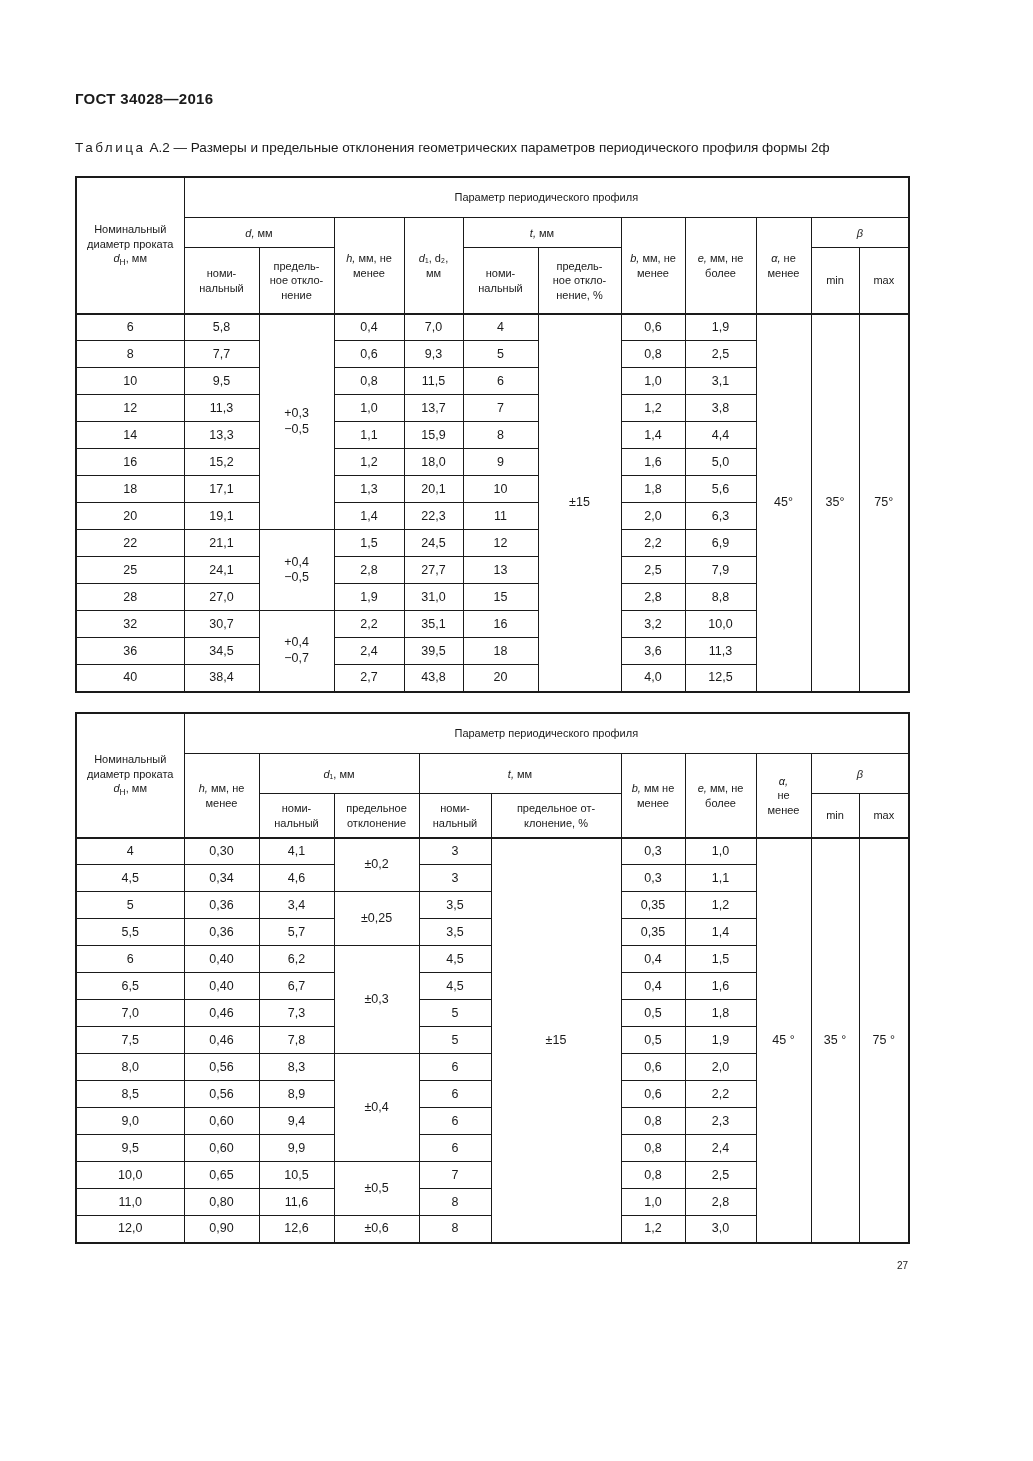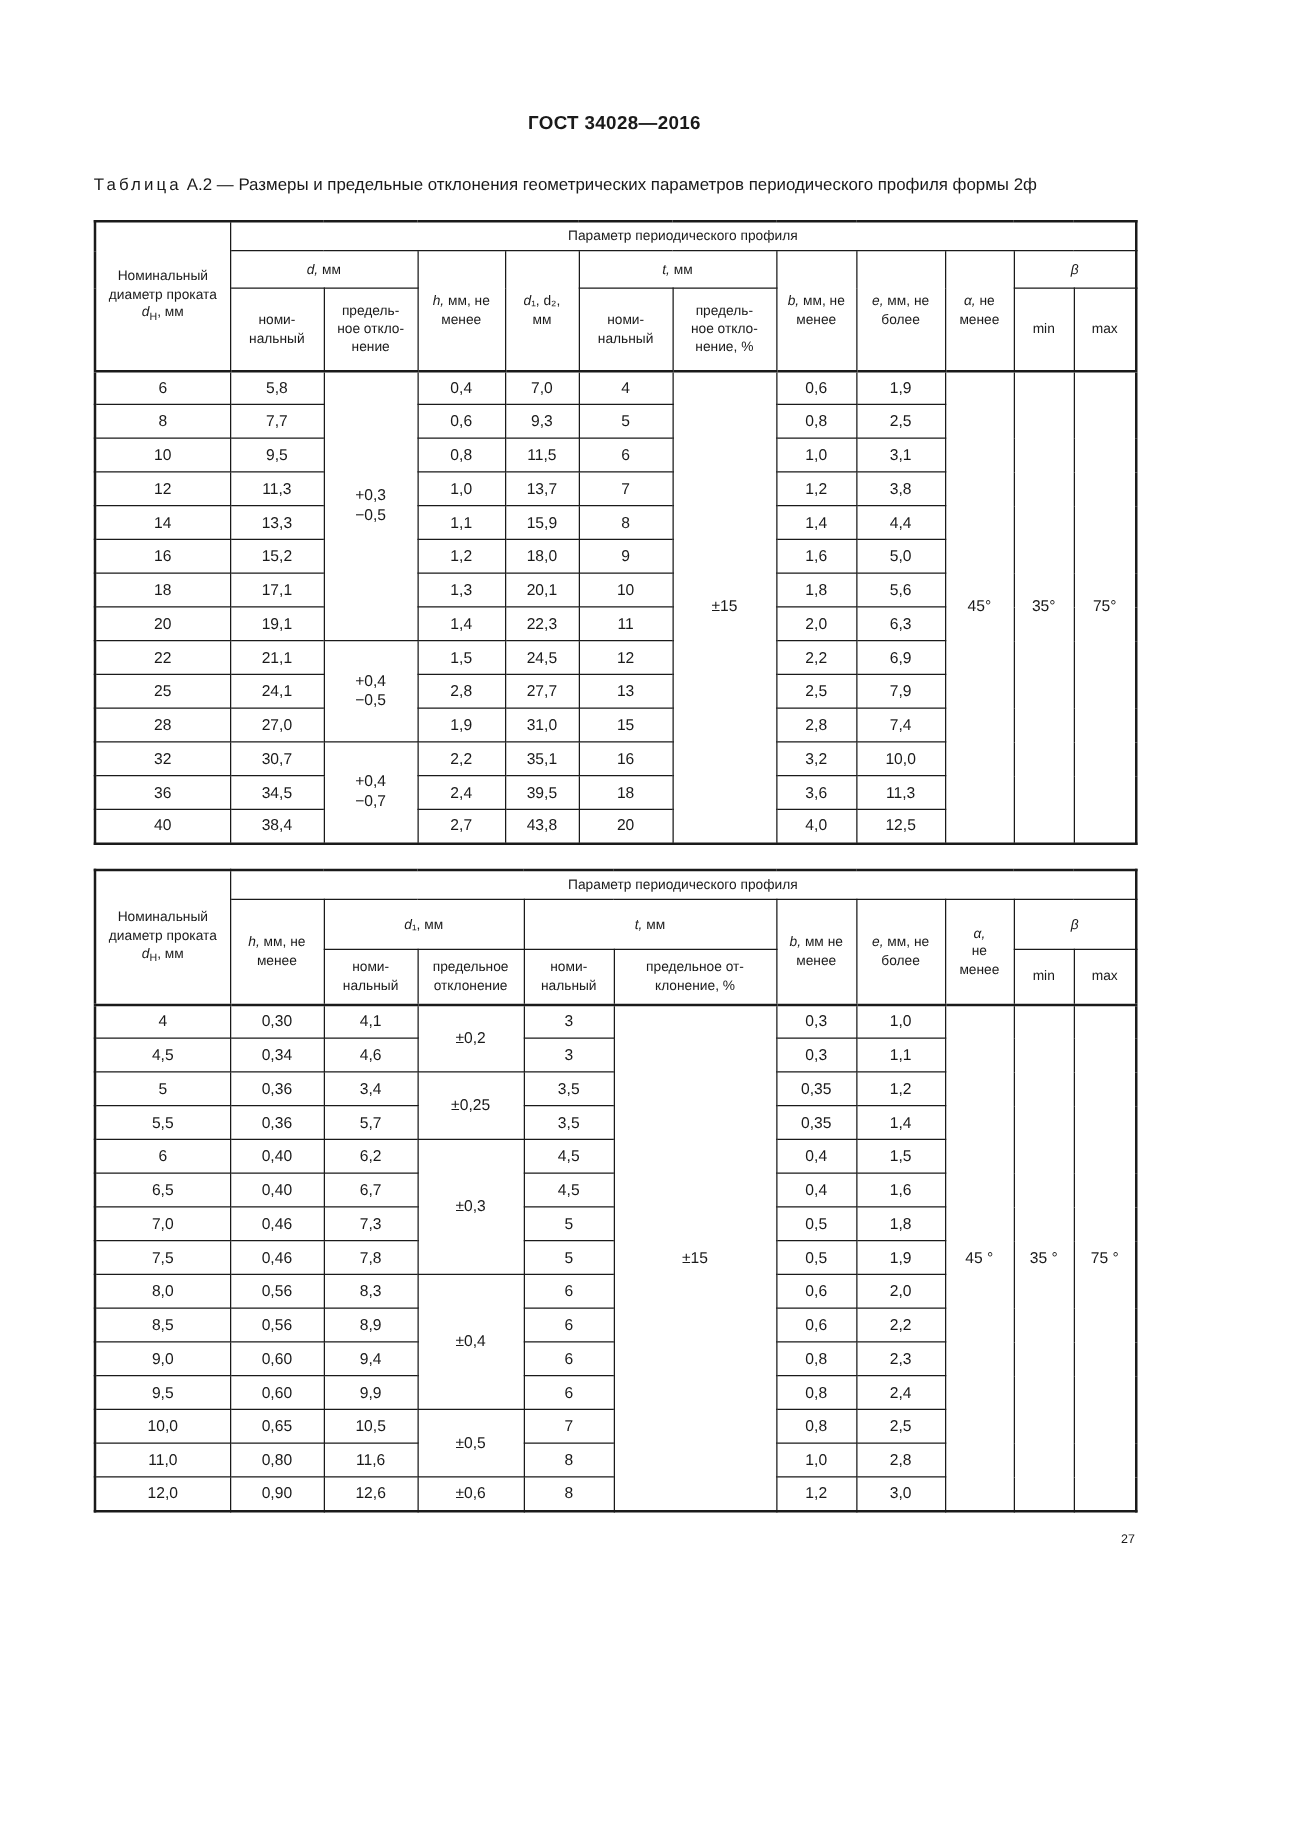--- a/index.html
+++ b/index.html
@@ -2,31 +2,31 @@
 <html><head>
 <meta charset="utf-8">
 <style>
   * { margin: 0; padding: 0; box-sizing: border-box; }
   html, body { background: #ffffff; }
   .page {
     width: 1033px; height: 1461px; background: #ffffff; color: #1a1a1a;
     font-family: "Liberation Sans", "DejaVu Sans", sans-serif;
     padding: 90px 125px 40px 75px; position: relative; overflow: hidden;
   }
-  .doc-code { text-align: center; font-weight: bold; font-size: 15px; letter-spacing: .3px; }
+  .doc-code { text-align: left; font-weight: bold; font-size: 15px; letter-spacing: .3px; }
   .caption { margin-top: 32px; font-size: 13.5px; line-height: 1.32; }
   .caption.second { margin-top: 17px; }
   .cap-word { letter-spacing: 2.5px; }
   .cap-num { padding-left: 4px; }
   table.gost { border-collapse: collapse; table-layout: fixed; width: 833px; margin-top: 19px; border: 2px solid #1a1a1a; }
   .gost th, .gost td { border: 1px solid #1a1a1a; text-align: center; vertical-align: middle; background: #fff; }
   .gost th { font-weight: normal; font-size: 11px; line-height: 1.3; padding: 3px 2px; }
   .gost td { font-size: 12.5px; line-height: 1.25; padding: 2px; height: 27px; }
   .gost tbody tr:first-child td { border-top: 2px solid #1a1a1a; }
-  .hr1 th { height: 24px; }
+  .hr1 th { height: 41px; }
   #table-a2 .hr2 th { height: 30px; }
   #table-a2 .hr3 th { height: 66px; }
   #table-a3 .hr2 th { height: 40px; }
   #table-a3 .hr3 th { height: 44px; }
   .flit::first-letter { font-style: italic; }
   .it { font-style: italic; }
   sub { font-size: 8.5px; }
   .page-num { text-align: right; font-size: 10px; margin-top: 16px; width: 833px; }
 </style>
 </head>
@@ -174,21 +174,21 @@
           <td>2,5</td>
           <td>7,9</td>
         </tr>
         <tr>
           <td>28</td>
           <td>27,0</td>
           <td>1,9</td>
           <td>31,0</td>
           <td>15</td>
           <td>2,8</td>
-          <td>7,4</td>
+          <td>8,8</td>
         </tr>
         <tr>
           <td>32</td>
           <td>30,7</td>
           <td rowspan="3">+0,4<br>−0,7</td>
           <td>2,2</td>
           <td>35,1</td>
           <td>16</td>
           <td>3,2</td>
           <td>10,0</td>

